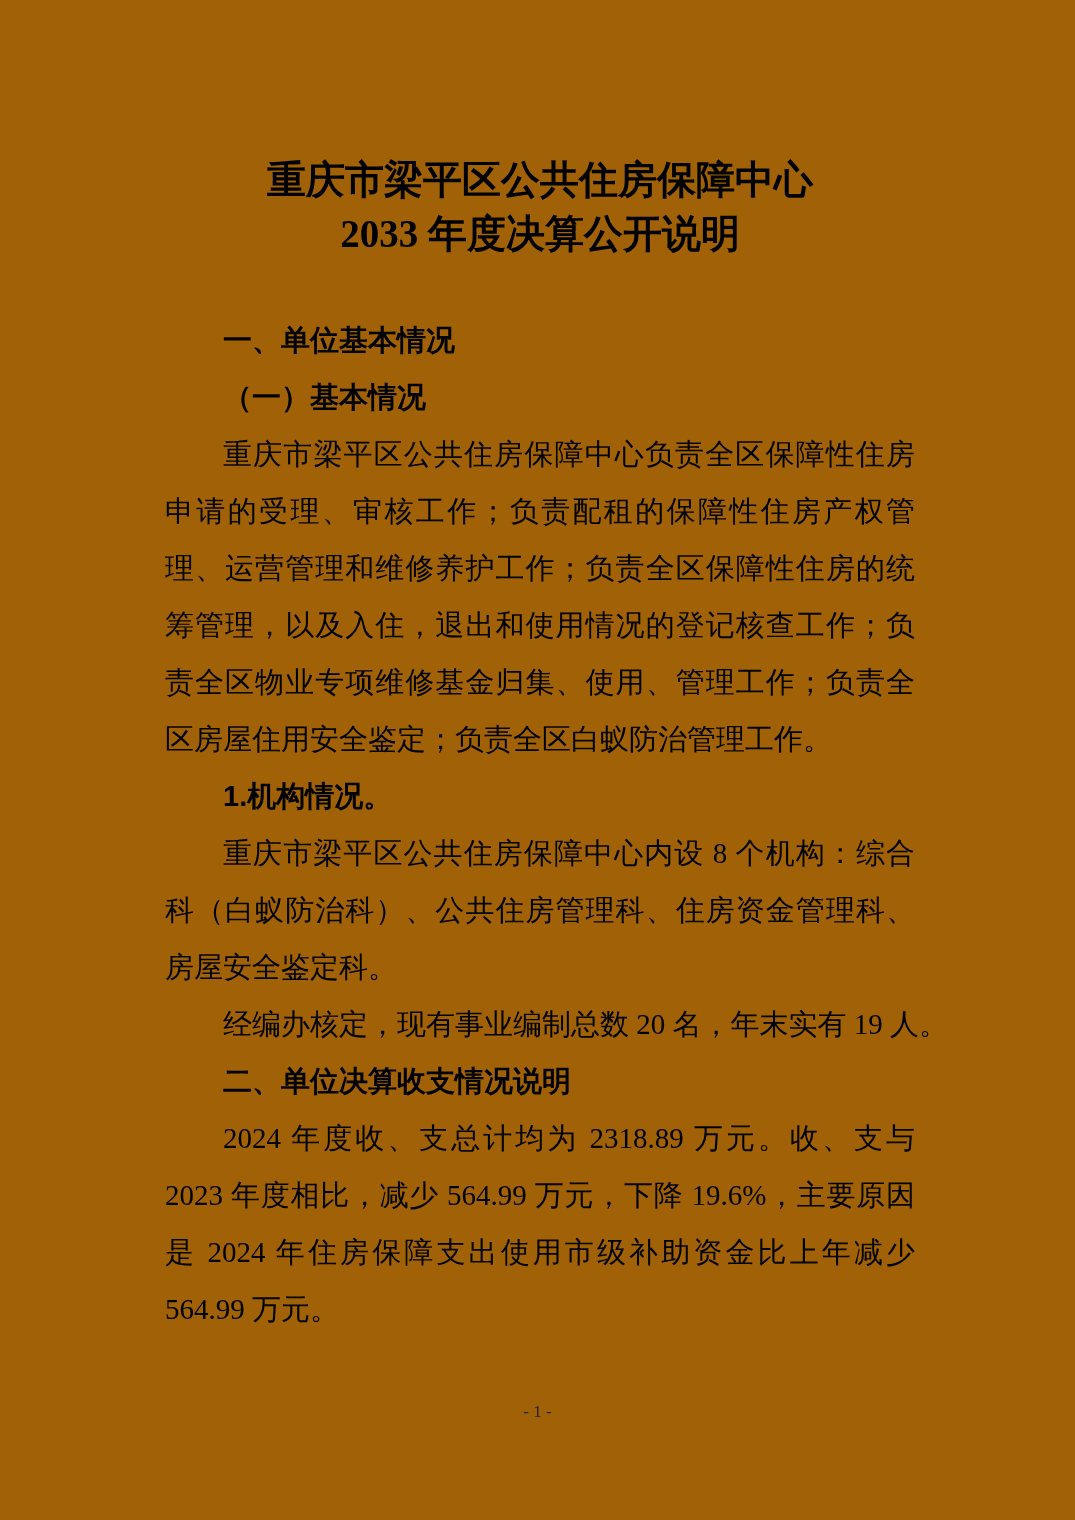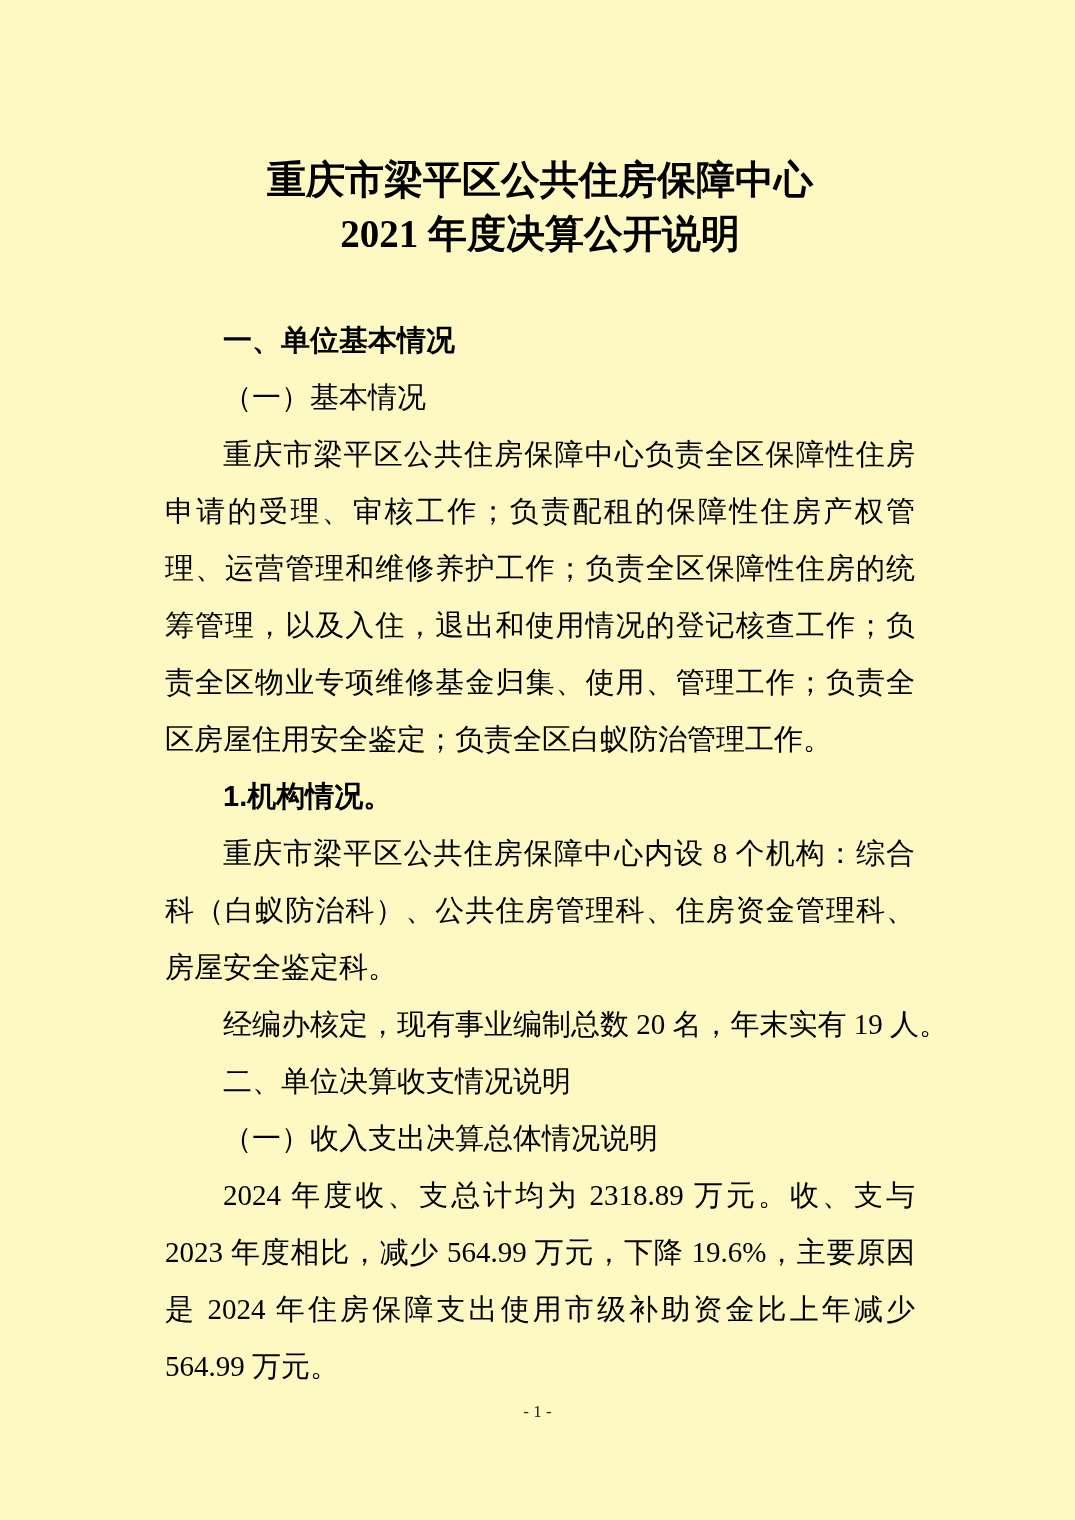--- a/index.html
+++ b/index.html
@@ -5,21 +5,21 @@
   html, body {
     margin: 0;
     padding: 0;
     background: #e8e8e8;
   }
   .page {
     position: relative;
     width: 1075px;
     height: 1520px;
     margin: 0 auto;
-    background: #fef9c3;
+    background: #a16207;
     color: #000000;
     overflow: hidden;
     font-family: "Liberation Serif", "DejaVu Serif", serif;
   }
   .title-block {
     position: absolute;
     top: 153px;
     left: 165px;
     width: 750px;
     text-align: center;
@@ -41,21 +41,21 @@
     margin: 0;
     padding: 0;
     text-indent: 58px;
   }
   .h-hei {
     font-family: "Liberation Sans", "DejaVu Sans", sans-serif;
     font-weight: bold;
   }
   .h-kai {
     font-family: "Liberation Serif", "DejaVu Serif", serif;
-    font-weight: normal;
+    font-weight: bold;
   }
   .para {
     font-family: "Liberation Serif", "DejaVu Serif", serif;
     text-align: justify;
   }
   .one-line {
     white-space: nowrap;
     text-align: right;
   }
   .page-footer {
@@ -70,30 +70,29 @@
     font-family: "Liberation Serif", "DejaVu Serif", serif;
   }
 </style>
 </head>
 <body>
 
 <div class="page">
 
   <div class="title-block">
     <div>重庆市梁平区公共住房保障中心</div>
-    <div>2021 年度决算公开说明</div>
+    <div>2033 年度决算公开说明</div>
   </div>
 
   <div class="body-block">
     <p class="h-hei">一、单位基本情况</p>
     <p class="h-kai">（一）基本情况</p>
     <p class="para">重庆市梁平区公共住房保障中心负责全区保障性住房申请的受理、审核工作；负责配租的保障性住房产权管理、运营管理和维修养护工作；负责全区保障性住房的统筹管理，以及入住，退出和使用情况的登记核查工作；负责全区物业专项维修基金归集、使用、管理工作；负责全区房屋住用安全鉴定；负责全区白蚁防治管理工作。</p>
     <p class="h-hei">1.机构情况。</p>
     <p class="para">重庆市梁平区公共住房保障中心内设 8 个机构：综合科（白蚁防治科）、公共住房管理科、住房资金管理科、 房屋安全鉴定科。</p>
     <p class="para one-line">经编办核定，现有事业编制总数 20 名，年末实有 19 人。</p>
     <p class="h-kai">二、单位决算收支情况说明</p>
-    <p class="h-kai">（一）收入支出决算总体情况说明</p>
     <p class="para">2024 年度收、支总计均为 2318.89 万元。收、支与 2023 年度相比，减少 564.99 万元，下降 19.6%，主要原因是 2024 年住房保障支出使用市级补助资金比上年减少 564.99 万元。</p>
   </div>
 
   <div class="page-footer">- 1 -</div>
 
 </div>
 
 </body></html>

